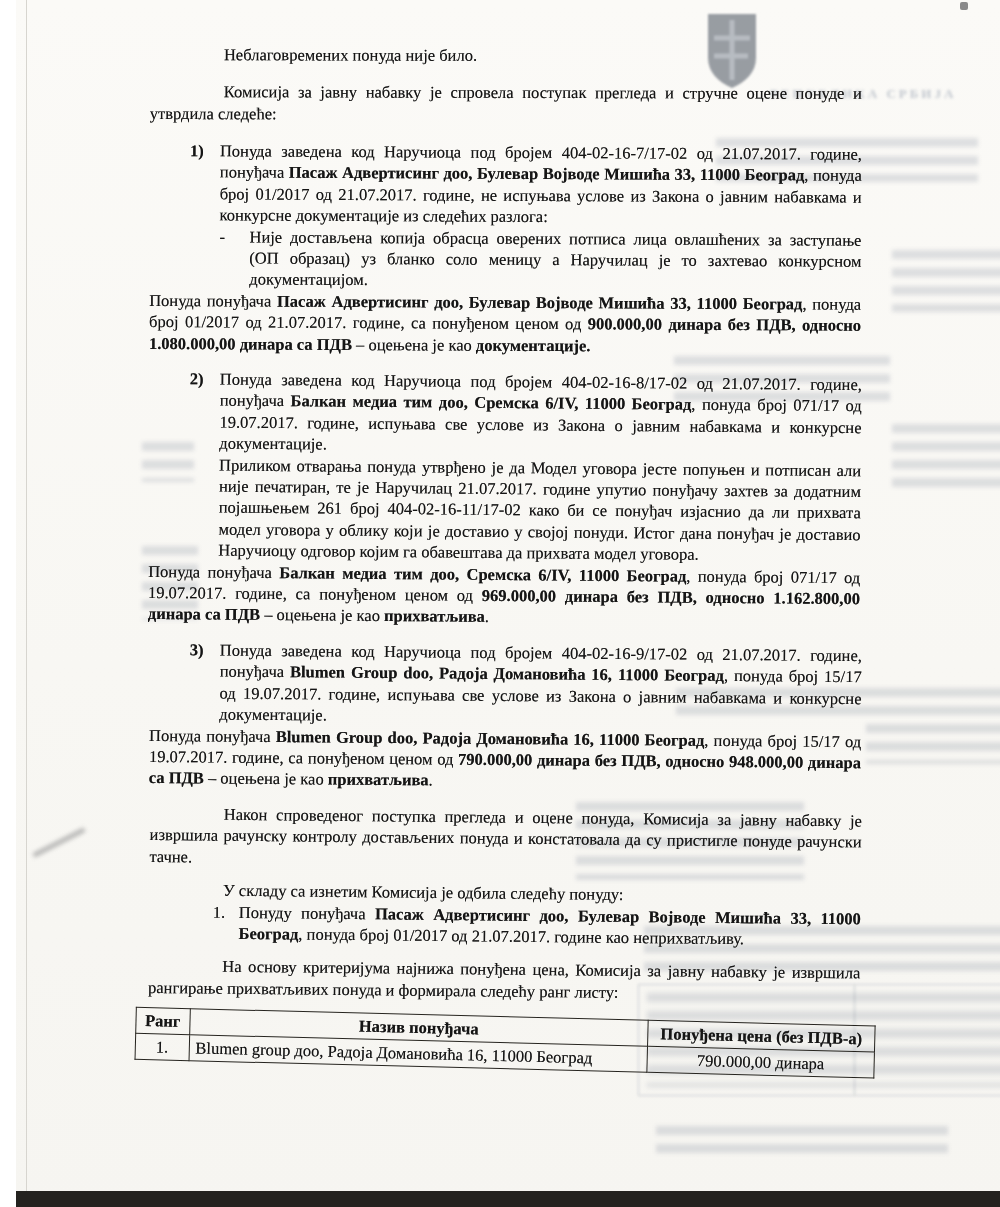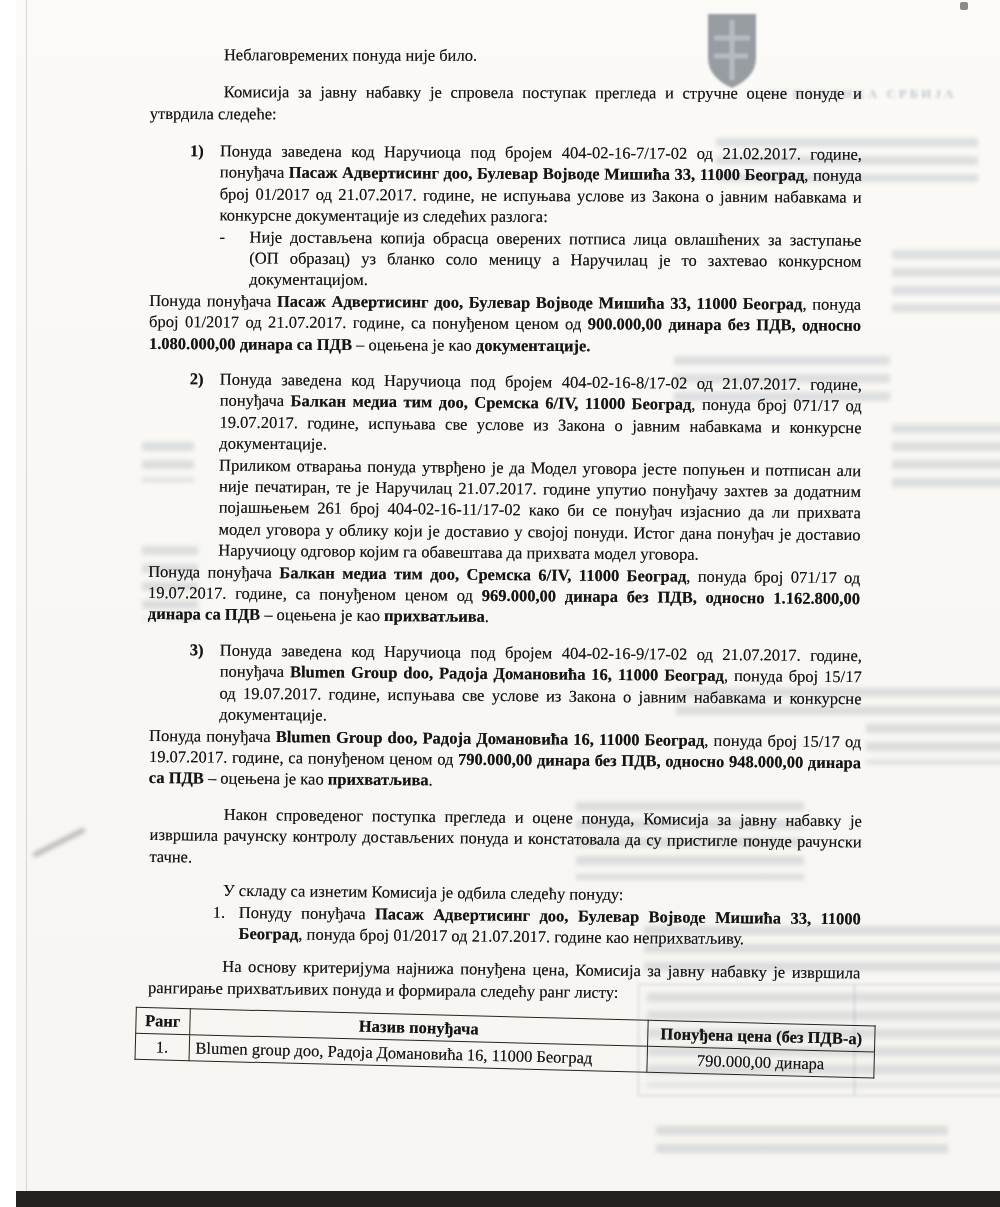--- a/index.html
+++ b/index.html
@@ -88,21 +88,21 @@
 
     <div class="sec r1">
       <p class="indent" style="margin:0;">Неблаговремених понуда није било.</p>
       <p class="indent mt16" style="margin-bottom:0;">Комисија за јавну набавку је спровела поступак прегледа и стручне оцене понуде  и утврдила следеће:</p>
     </div>
 
     <div class="sec r2">
       <div class="li l1 mt16">
         <span class="marker bold-marker">1)</span>
         <div class="body">
-          <div><span>Понуда заведена код Наручиоца под бројем 404-02-16-7/17-02 од 21.02.2017. године, понуђача </span><span class="b">Пасаж Адвертисинг доо, Булевар Војводе Мишића 33, 11000 Београд</span><span>, понуда број 01/2017 од 21.07.2017. године, не испуњава услове из Закона о јавним набавкама и конкурсне документације из следећих разлога:</span></div>
+          <div><span>Понуда заведена код Наручиоца под бројем 404-02-16-7/17-02 од 21.07.2017. године, понуђача </span><span class="b">Пасаж Адвертисинг доо, Булевар Војводе Мишића 33, 11000 Београд</span><span>, понуда број 01/2017 од 21.07.2017. године, не испуњава услове из Закона о јавним набавкама и конкурсне документације из следећих разлога:</span></div>
         </div>
       </div>
       <div class="li l2">
         <span class="marker">-</span>
         <div class="body">Није достављена копија обрасца оверених потписа лица овлашћених за заступање (ОП образац) уз бланко соло меницу а Наручилац је то захтевао конкурсном документацијом.</div>
       </div>
       <p style="margin:0;"><span>Понуда понуђача </span><span class="b">Пасаж Адвертисинг доо, Булевар Војводе Мишића 33, 11000 Београд</span><span>, понуда број 01/2017 од 21.07.2017. године, са понуђеном ценом од </span><span class="b">900.000,00 динара без ПДВ, односно 1.080.000,00 динара са ПДВ</span><span> – оцењена је као </span><span class="b">документације.</span></p>
     </div>
 
     <div class="sec r3">

